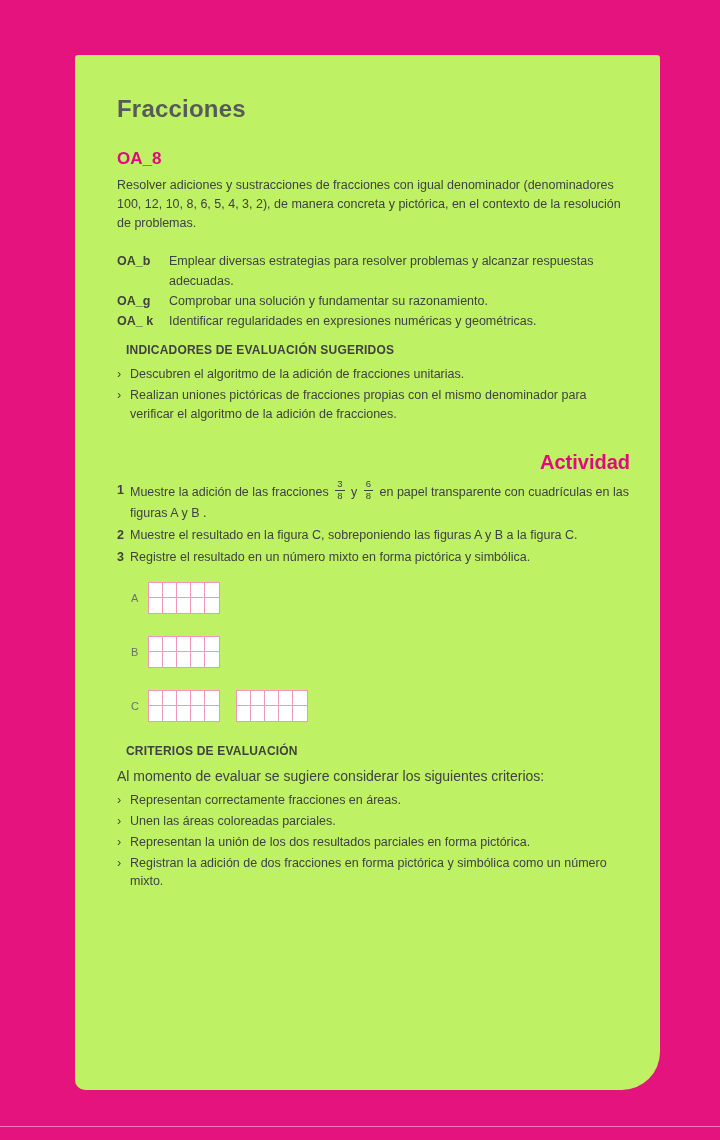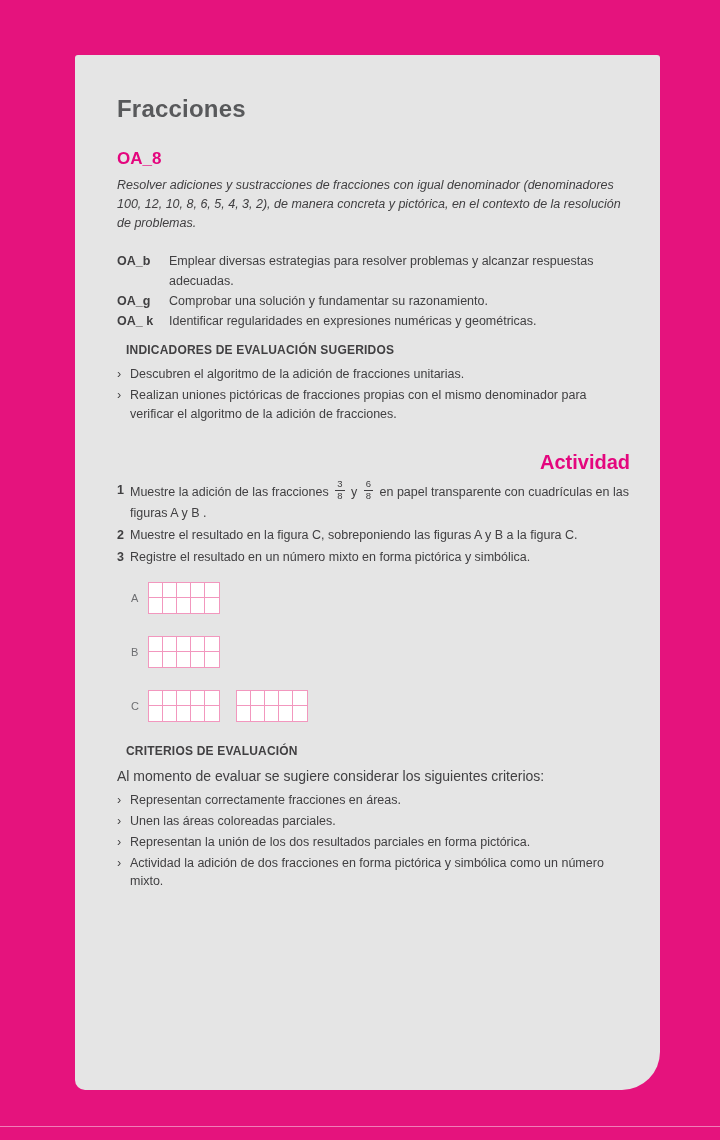--- a/index.html
+++ b/index.html
@@ -6,35 +6,35 @@
   html,body { width:720px; height:1140px; overflow:hidden; }
   body {
     background:#E5137D;
     font-family:"Liberation Sans", sans-serif;
     position:relative;
     color:#414042;
   }
   .card {
     position:absolute; left:75px; top:55px;
     width:585px; height:1035px;
-    background:#e5e5e5;
+    background:#bef264;
     border-radius:3px 3px 38px 10px;
     padding:40px 30px 0 42px;
   }
   .page-title {
     font-size:24px; font-weight:bold; color:#58595B;
     margin-bottom:26px; letter-spacing:0.2px;
   }
   .oa8-heading {
     font-size:17px; font-weight:bold; color:#E4067E;
     margin-bottom:7px;
   }
   .desc {
     font-size:12.5px; line-height:1.52; color:#414042;
-    margin-bottom:18px; max-width:518px;font-style:italic;
+    margin-bottom:18px; max-width:518px;
   }
   .oa-list { margin-bottom:12px; }
   .oa-item { display:flex; font-size:12.5px; line-height:1.6; }
   .oa-code { font-weight:bold; width:52px; flex-shrink:0; }
   .sec-heading {
     font-size:12px; font-weight:bold; color:#414042;
     letter-spacing:0.2px; margin-bottom:8px;margin-left:9px;
   }
   .bullets { margin-bottom:0; }
   .bullet { display:flex; font-size:12.5px; line-height:1.5; margin-bottom:2px; }
@@ -198,20 +198,20 @@
       <div class="bullet">
         <span class="bullet-marker">›</span>
         <span class="bullet-text">Unen las áreas coloreadas parciales.</span>
       </div>
       <div class="bullet">
         <span class="bullet-marker">›</span>
         <span class="bullet-text">Representan la unión de los dos resultados parciales en forma pictórica.</span>
       </div>
       <div class="bullet">
         <span class="bullet-marker">›</span>
-        <span class="bullet-text">Actividad la adición de dos fracciones en forma pictórica y simbólica como un número mixto.</span>
+        <span class="bullet-text">Registran la adición de dos fracciones en forma pictórica y simbólica como un número mixto.</span>
       </div>
     </div>
   </div>
 
 </div>
 
 <div class="footer-line"></div>
 
 </body></html>

